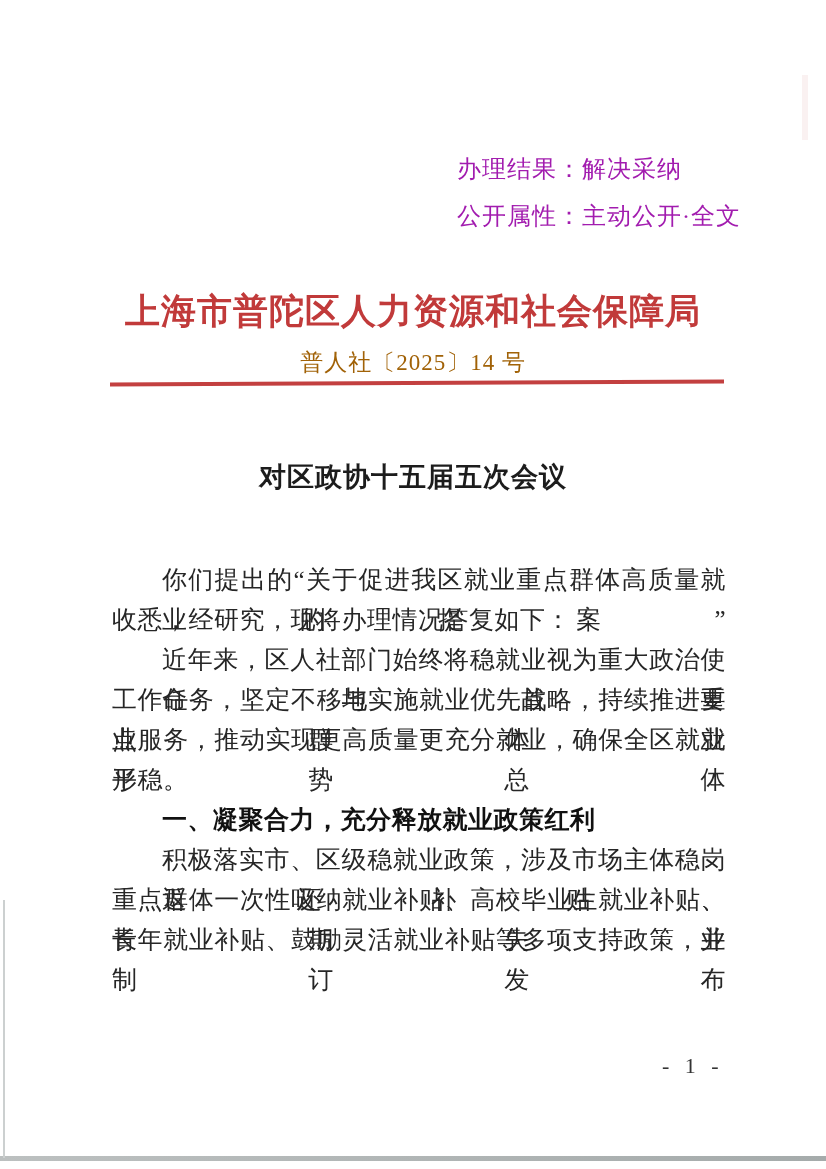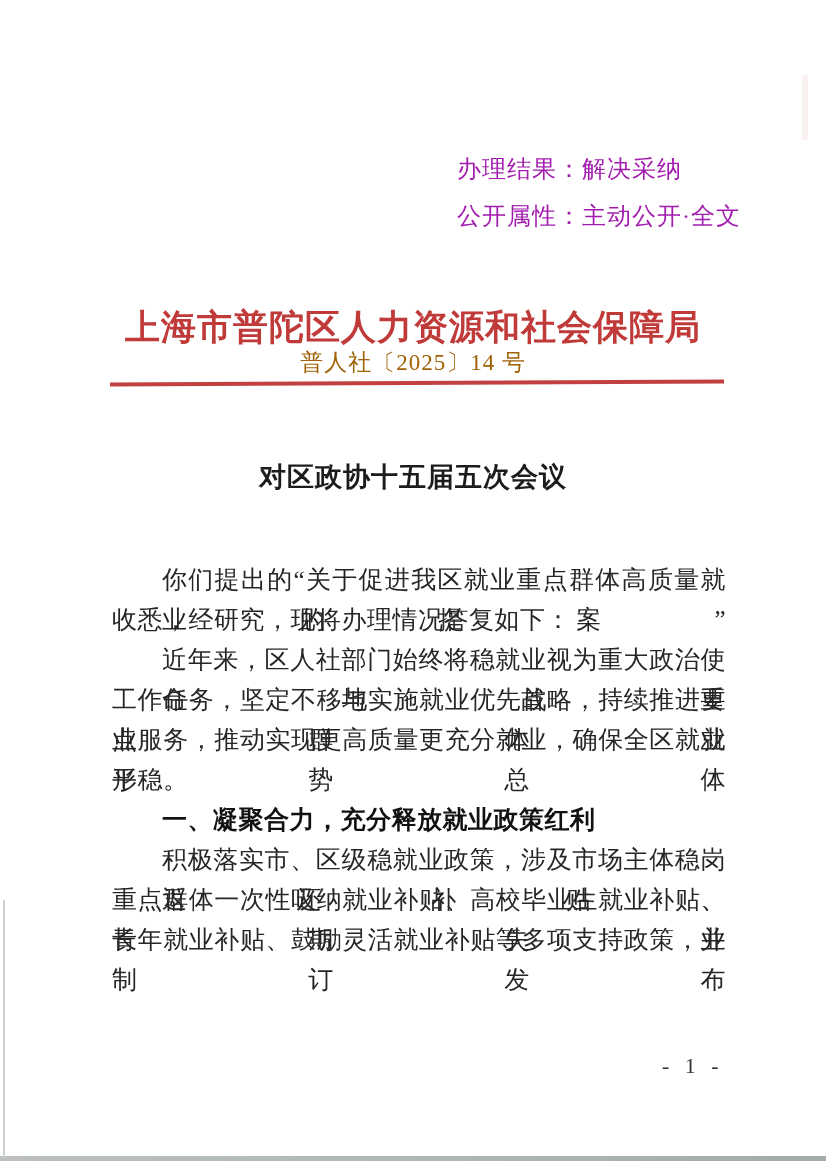--- a/index.html
+++ b/index.html
@@ -31,21 +31,20 @@
   .agency {
     position: absolute;
     left: 0; right: 0;
     top: 288px;
     text-align: center;
     font-size: 35px;
     font-weight: 700;
     color: #c13a3a;
     letter-spacing: 1px;
     white-space: nowrap;
-    margin-top: 16px;
   }
   .doc-number {
     position: absolute;
     left: 0; right: 0;
     top: 347px;
     text-align: center;
     font-size: 23px;
     color: #a16207;
     letter-spacing: 1px;
   }

